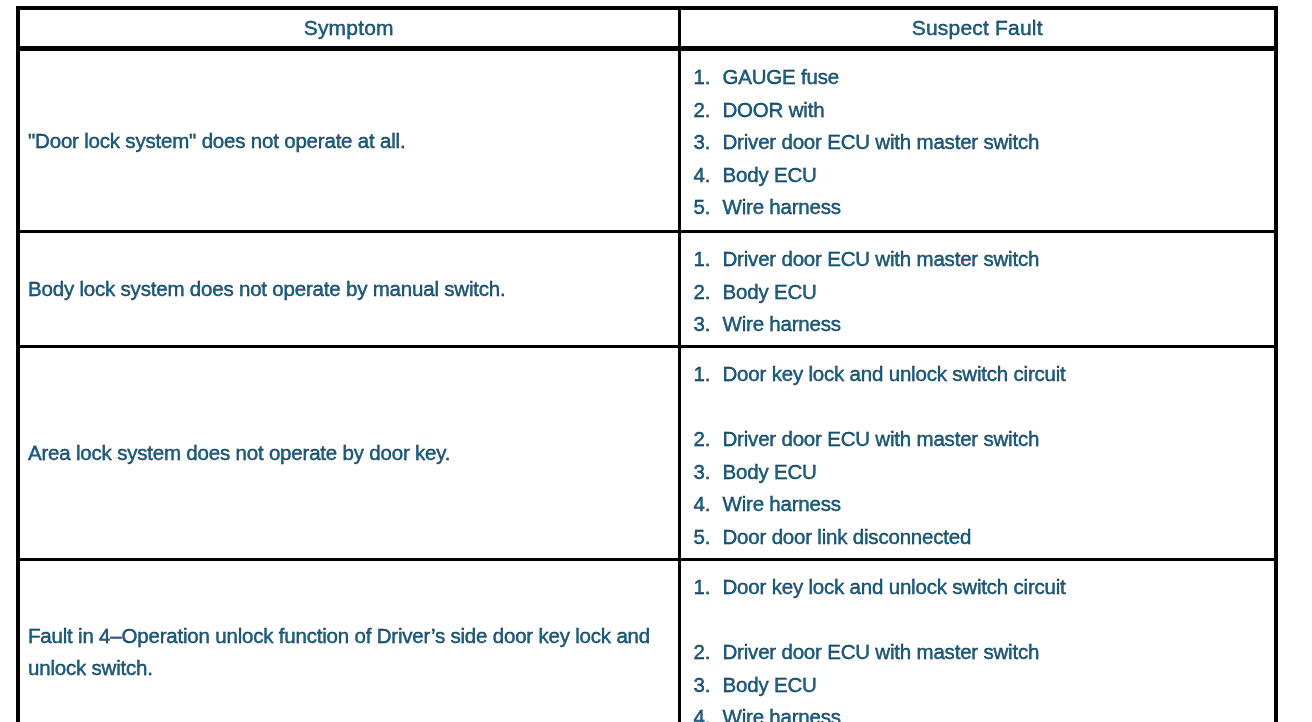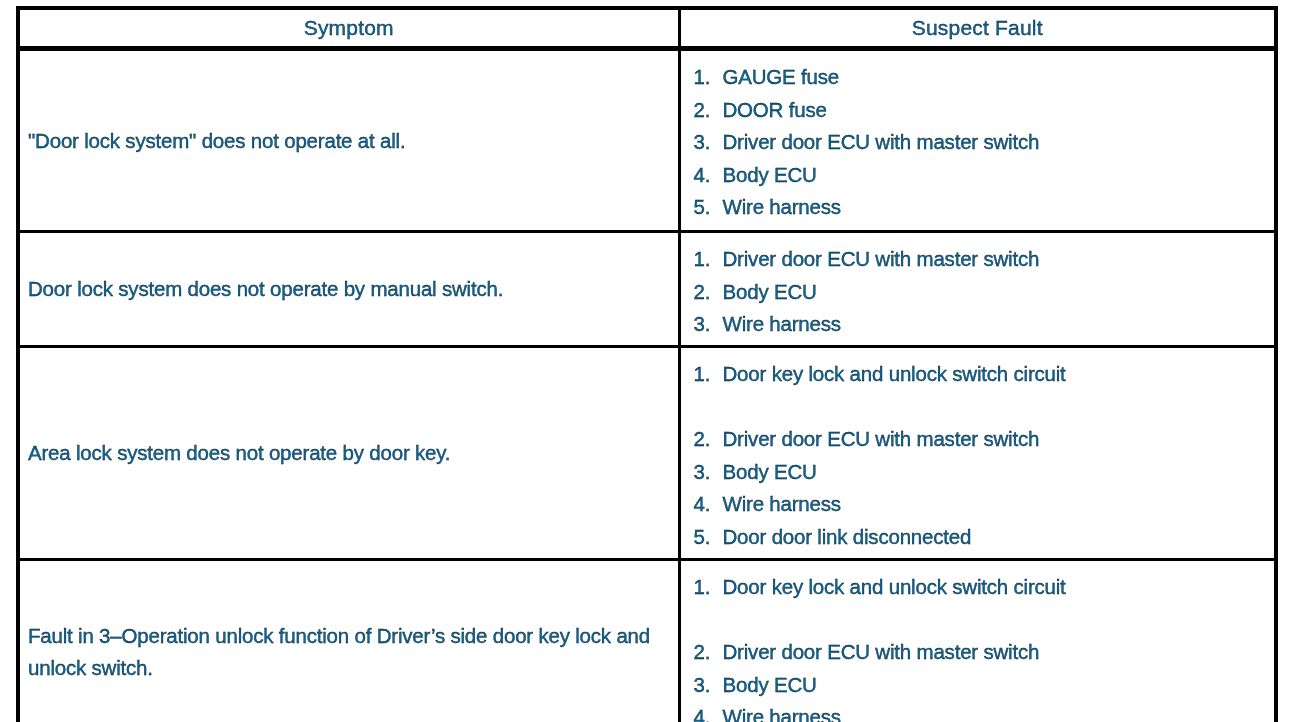--- a/index.html
+++ b/index.html
@@ -98,40 +98,40 @@
             <div>"Door lock system" does not operate at all.</div>
           </td>
           <td class="suspect-cell">
             <div>
               <div class="suspect-line">
                 <span class="suspect-num">1.</span>
                 <span>GAUGE fuse</span>
               </div>
               <div class="suspect-line">
                 <span class="suspect-num">2.</span>
-                <span>DOOR fuse</span>
+                <span>DOOR with</span>
               </div>
               <div class="suspect-line">
                 <span class="suspect-num">3.</span>
                 <span>Driver door ECU with master switch</span>
               </div>
               <div class="suspect-line">
                 <span class="suspect-num">4.</span>
                 <span>Body ECU</span>
               </div>
               <div class="suspect-line">
                 <span class="suspect-num">5.</span>
                 <span>Wire harness</span>
               </div>
             </div>
           </td>
         </tr>
         <tr>
           <td class="symptom-cell">
-            <div>Door lock system does not operate by manual switch.</div>
+            <div>Body lock system does not operate by manual switch.</div>
           </td>
           <td class="suspect-cell">
             <div>
               <div class="suspect-line">
                 <span class="suspect-num">1.</span>
                 <span>Driver door ECU with master switch</span>
               </div>
               <div class="suspect-line">
                 <span class="suspect-num">2.</span>
                 <span>Body ECU</span>
@@ -168,21 +168,21 @@
               </div>
               <div class="suspect-line">
                 <span class="suspect-num">5.</span>
                 <span>Door door link disconnected</span>
               </div>
             </div>
           </td>
         </tr>
         <tr>
           <td class="symptom-cell">
-            <div>Fault in 3–Operation unlock function of Driver’s side door key lock and unlock switch.</div>
+            <div>Fault in 4–Operation unlock function of Driver’s side door key lock and unlock switch.</div>
           </td>
           <td class="suspect-cell">
             <div>
               <div class="suspect-line">
                 <span class="suspect-num">1.</span>
                 <span>Door key lock and unlock switch circuit</span>
               </div>
               <div class="suspect-gap"></div>
               <div class="suspect-line">
                 <span class="suspect-num">2.</span>

